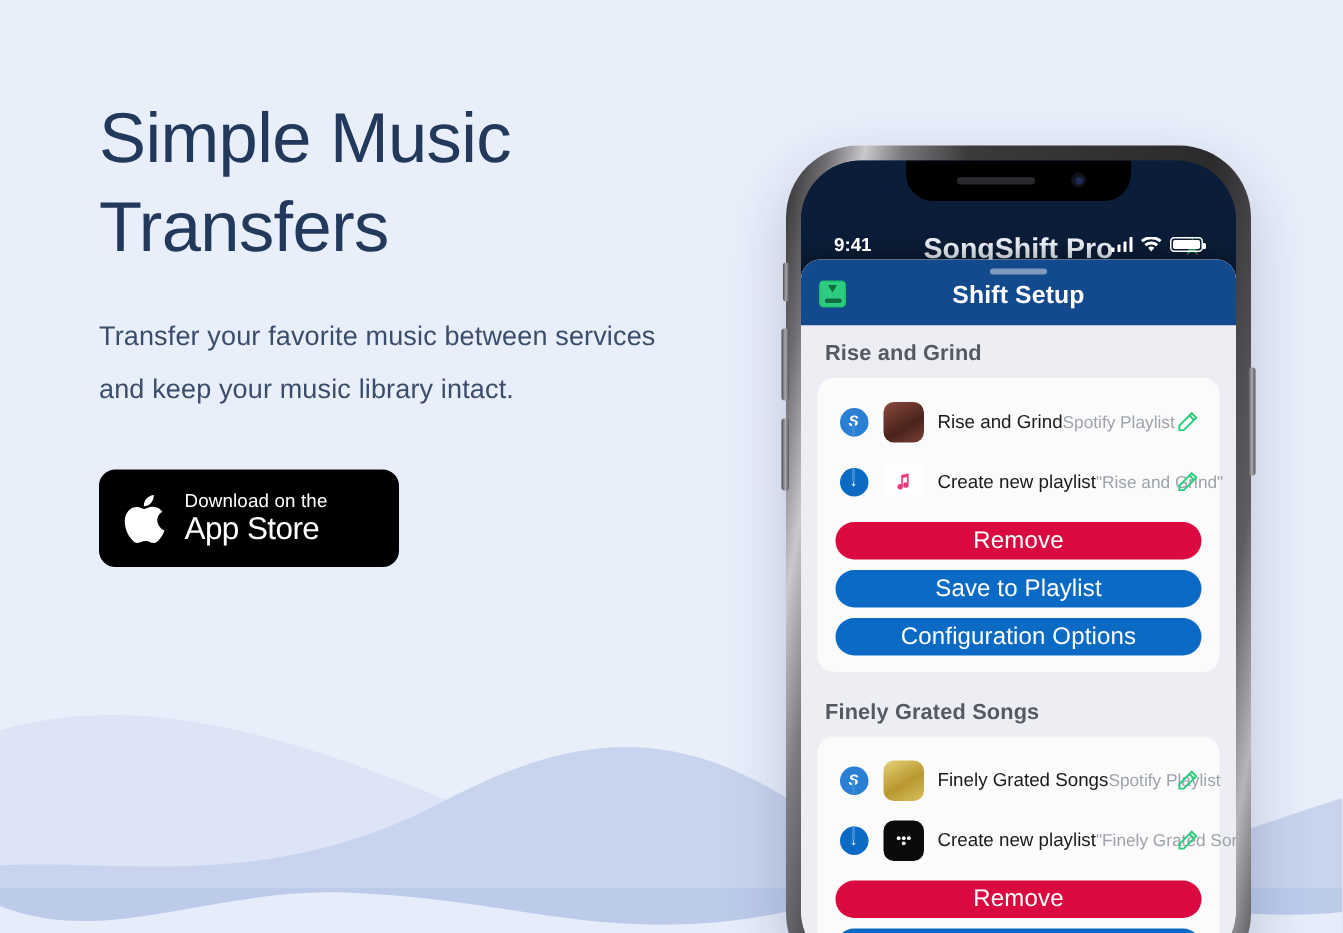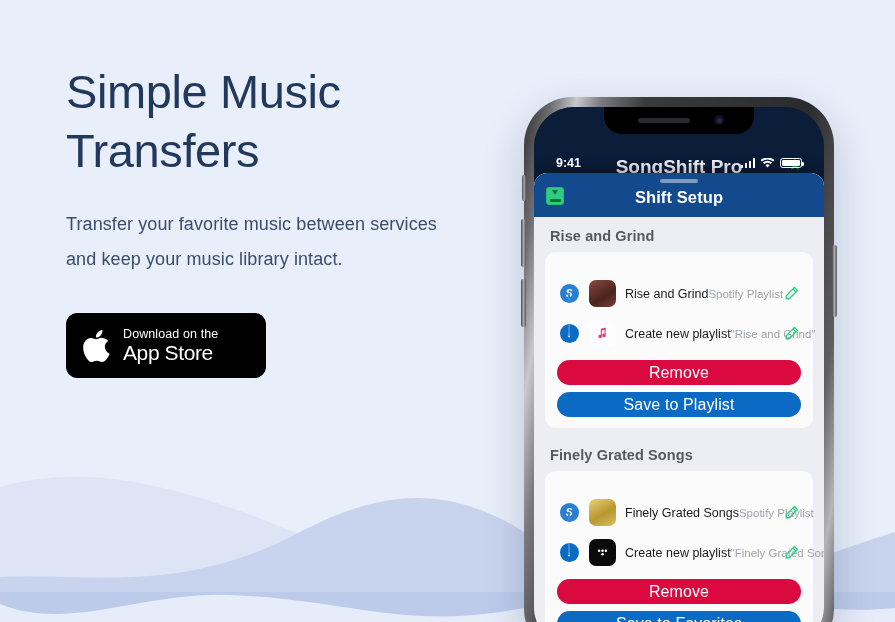--- a/index.html
+++ b/index.html
@@ -106,21 +106,21 @@
   .save-icon .arw{ position:absolute; left:50%; top:1.5px; transform:translateX(-50%); width:0;height:0;
     border-left:3.5px solid transparent; border-right:3.5px solid transparent; border-top:5px solid #0d6e3e; }
 
   .sheet-body{ position:absolute; top:44px; left:0; right:0; bottom:0; overflow:hidden; background:#eceef3; }
 
   .section-title{
     font-size:14.5px; font-weight:bold; color:#555a61;
     padding:11px 16px 8px 16px; letter-spacing:.1px;
   }
   .card{
-    margin:0 11px; background:#fbfbfc; border-radius:11px; padding:21px 0 11px 0;
+    margin:0 11px; background:#fbfbfc; border-radius:11px; padding:9px 0 11px 0;
   }
   .row{ display:flex; align-items:center; padding:4px 12px; position:relative; min-height:40px; }
   .rail{ position:relative; width:24px; flex:0 0 24px; display:flex; justify-content:center; align-items:center; }
   .chip{ width:19px; height:19px; border-radius:50%; display:flex; align-items:center; justify-content:center; }
   .chip-src{ background:#2a7fd4; border:2px solid #2a7fd4; color:#fff; font-size:10px; font-weight:bold; font-style:italic; }
   .chip-dst{ background:#0b6bc4; color:#fff; font-size:11px; line-height:1; }
   .connector{ position:absolute; left:50%; transform:translateX(-50%); width:2px; background:#3b8ad6; }
   .art{ width:27px; height:27px; border-radius:7px; margin-left:8px; flex:0 0 27px; overflow:hidden; position:relative; }
   .art-rise{ background:linear-gradient(150deg,#8a4a3f,#4a231c 60%,#7c4038); }
   .art-gold{ background:linear-gradient(150deg,#e7d27a,#b8972e 55%,#d8c15f); }
@@ -244,20 +244,21 @@
                 <span class="txt"><span class="t1">Create new playlist</span><span class="t2">"Rise and Grind"</span></span>
                 <span class="edit">
                   <svg width="15" height="15" viewBox="0 0 16 16">
                     <path d="M11.2 1.6 14.4 4.8 5.6 13.6H2.4v-3.2z" fill="none" stroke="#2ecc80" stroke-width="1.4"></path>
                     <path d="M9.6 3.2 12.8 6.4" stroke="#2ecc80" stroke-width="1.4"></path>
                   </svg>
                 </span>
               </div>
               <button class="btn btn-danger">Remove</button>
               <button class="btn btn-primary">Save to Playlist</button>
+              <button class="btn btn-primary">Configuration Options</button>
             </div>
             <div class="card-gap"></div>
             <div class="section-title">Finely Grated Songs</div>
             <div class="card">
               <div class="row">
                 <span class="rail">
                   <span class="connector" style="top:50%;height:50%"></span>
                   <span class="chip chip-src">S</span>
                 </span>
                 <span class="art art-gold"></span>

